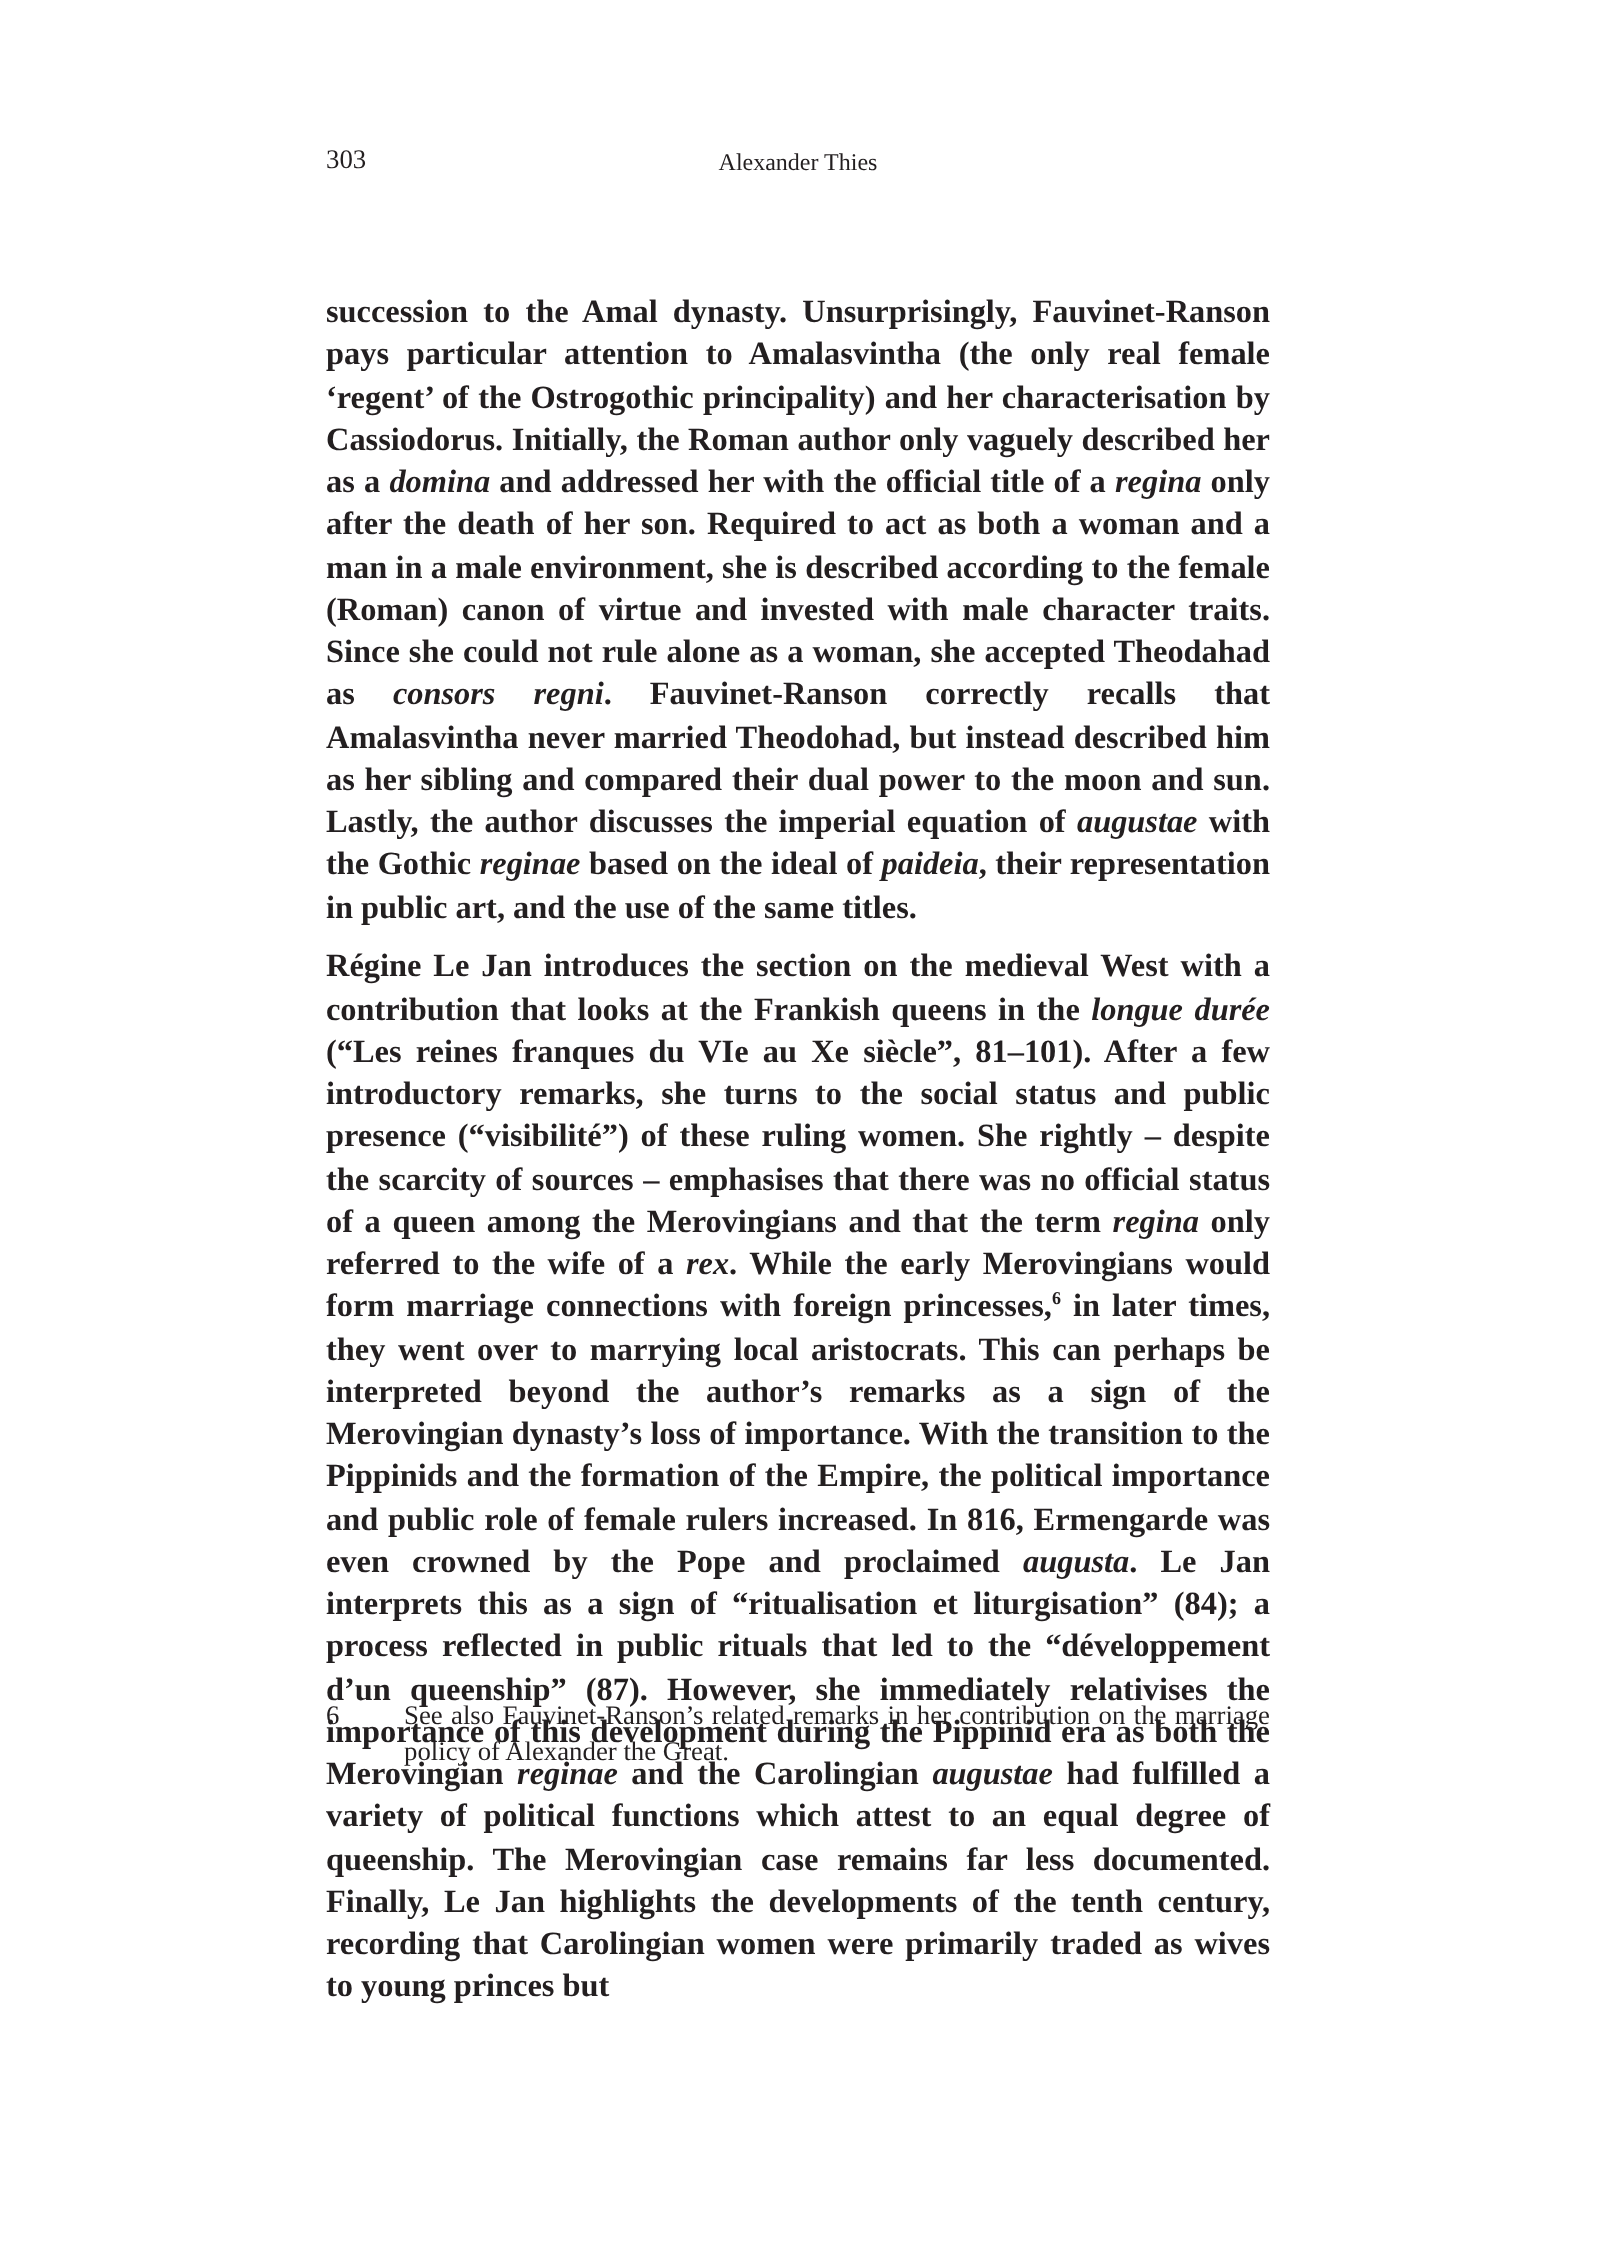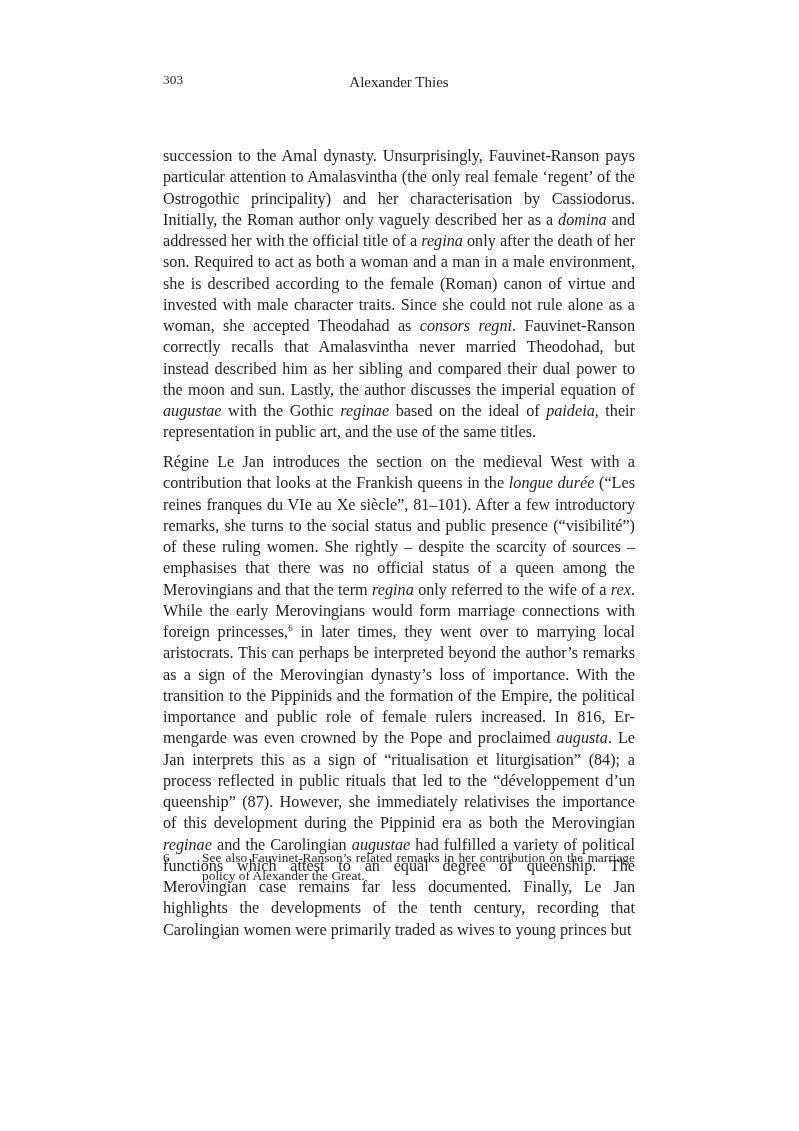--- a/index.html
+++ b/index.html
@@ -27,34 +27,35 @@
     position: absolute;
     left: 0;
     top: 0;
   }
   .running-head {
     position: absolute;
     left: 0;
     right: 0;
     top: 2px;
     text-align: center;
-    font-size: 15px;
+    font-size: 12px;
   }
   .body-text {
     position: absolute;
     top: 146px;
     left: 163px;
     width: 472px;
     font-size: 16.2px;
     line-height: 21.25px;
     text-align: justify;
     hyphens: manual;
   }
   .body-text p {
     margin: 0 0 8.5px 0;
+    font-weight: bold;
   }
   .body-text em, .footnotes em {
     font-style: italic;
   }
   sup.fn-ref {
     font-size: 9px;
     line-height: 0;
     vertical-align: 6px;
   }
   .footnotes {

